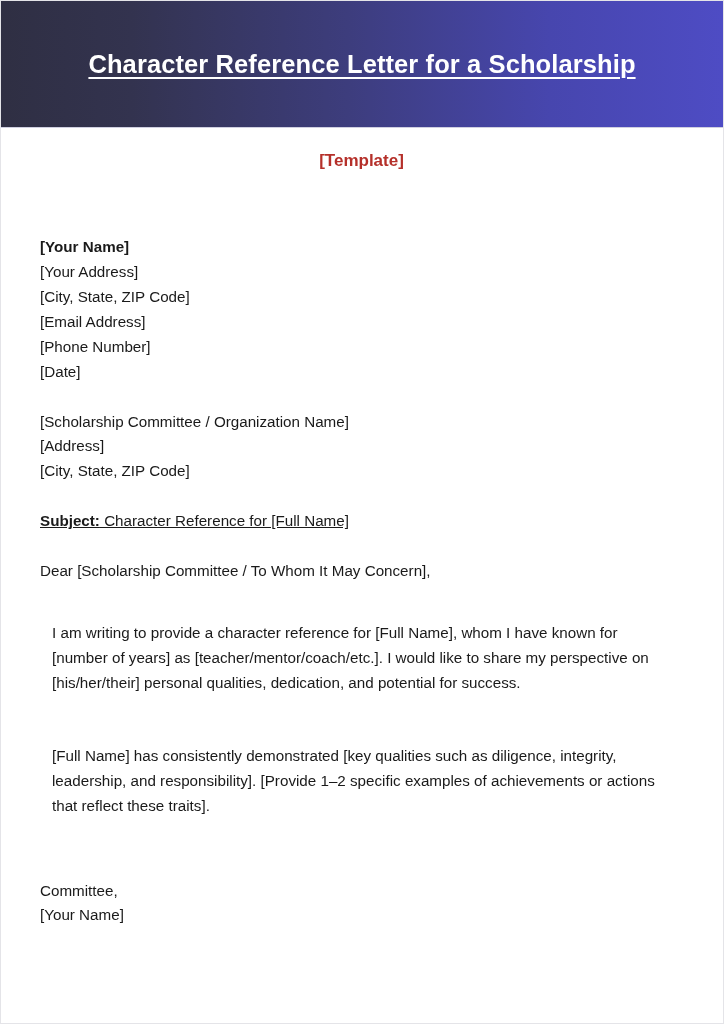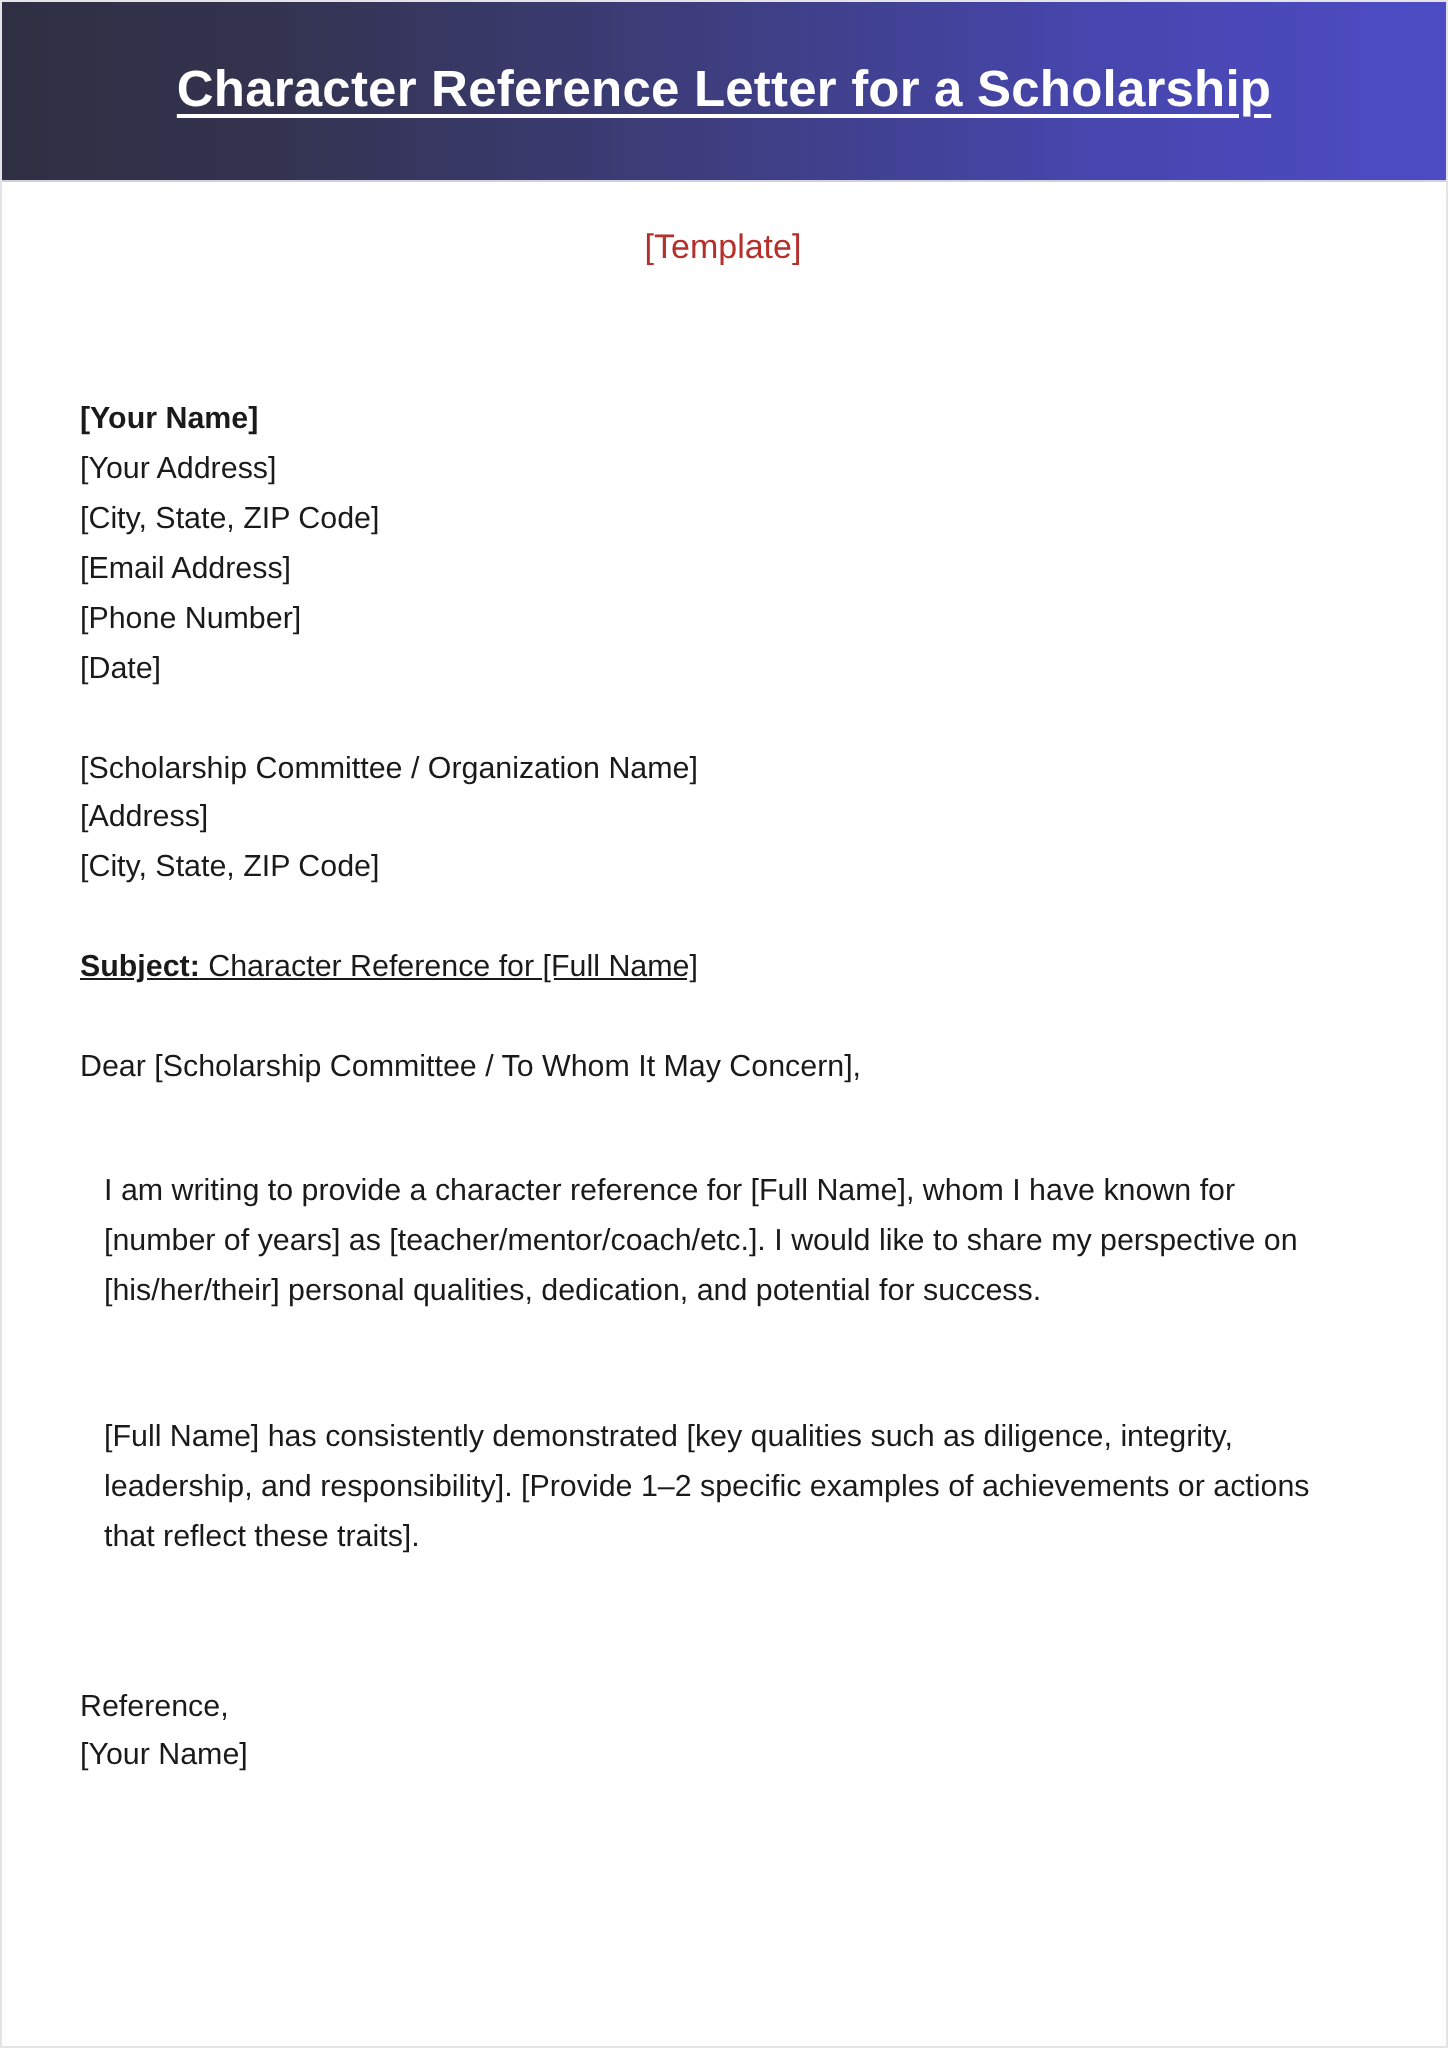--- a/index.html
+++ b/index.html
@@ -23,21 +23,21 @@
     background: #ffffff;
     border: 1px solid #e4e4e8;
     box-sizing: border-box;
     overflow: hidden;
   }
 
   
   .doc-header {
     position: relative;
     width: 100%;
-    height: 90px;
+    height: 127px;
     background: linear-gradient(90deg, #2f2f43 0%, #33334f 18%, #3d3d7d 48%, #4746ae 76%, #4e4cc4 100%);
     display: flex;
     align-items: center;
     justify-content: center;
     box-sizing: border-box;
     border-bottom: 1px solid #cfcfe0;
   }
   .doc-title {
     color: #ffffff;
     font-size: 25.5px;
@@ -54,21 +54,21 @@
 
   
   .doc-body {
     padding: 0 40px 0 39px;
     box-sizing: border-box;
   }
 
   .template-tag {
     text-align: center;
     color: #b5302a;
-    font-weight: normal;
+    font-weight: bold;
     font-size: 17px;
     margin: 0;
     padding-top: 22px;
     padding-bottom: 0;
     line-height: 1.3;
   }
 
   
   .addr-block {
     margin: 0;
@@ -169,18 +169,18 @@
     <div class="spacer-sm"></div>
 
     <p class="para">[Full Name] has consistently demonstrated [key qualities such as diligence, integrity, leadership, and responsibility]. [Provide 1–2 specific examples of achievements or actions that reflect these traits].</p>
 
     <div class="spacer-sm"></div>
 
 
     <div class="spacer-sm"></div>
 
     <div class="addr-block">
-      <div class="closing-line">Reference,</div>
+      <div class="closing-line">Committee,</div>
       <div class="closing-line">[Your Name]</div>
     </div>
 
   </div>
 </div>
 
 </body></html>

